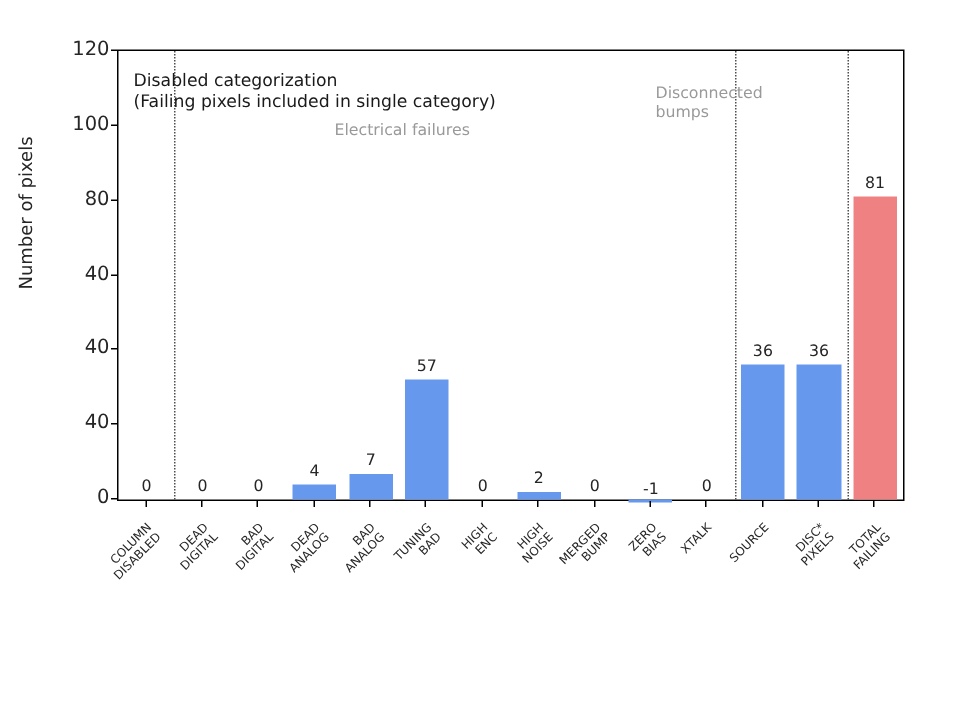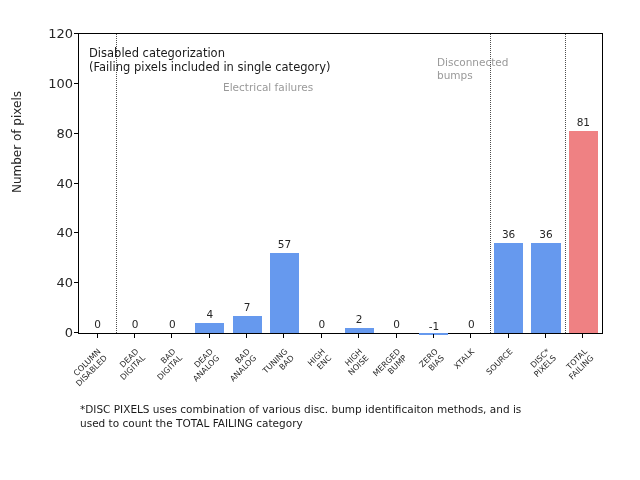--- a/index.html
+++ b/index.html
@@ -277,16 +277,14 @@
         <div class="xtick-label">DISC*
 PIXELS</div>
       </div>
       <div class="xtick-mark" style="left: 504.321px;"></div>
       <div class="xtick-wrap" style="left: 504.321px;">
         <div class="xtick-label">TOTAL
 FAILING</div>
       </div>
     </div>
 
-  <div id="footnote" style="white-space: pre-line;">*DISC PIXELS uses combination of various disc. bump identificaiton methods, and is
-used to count the TOTAL FAILING category</div>
 
 </div>
 
 </body></html>

